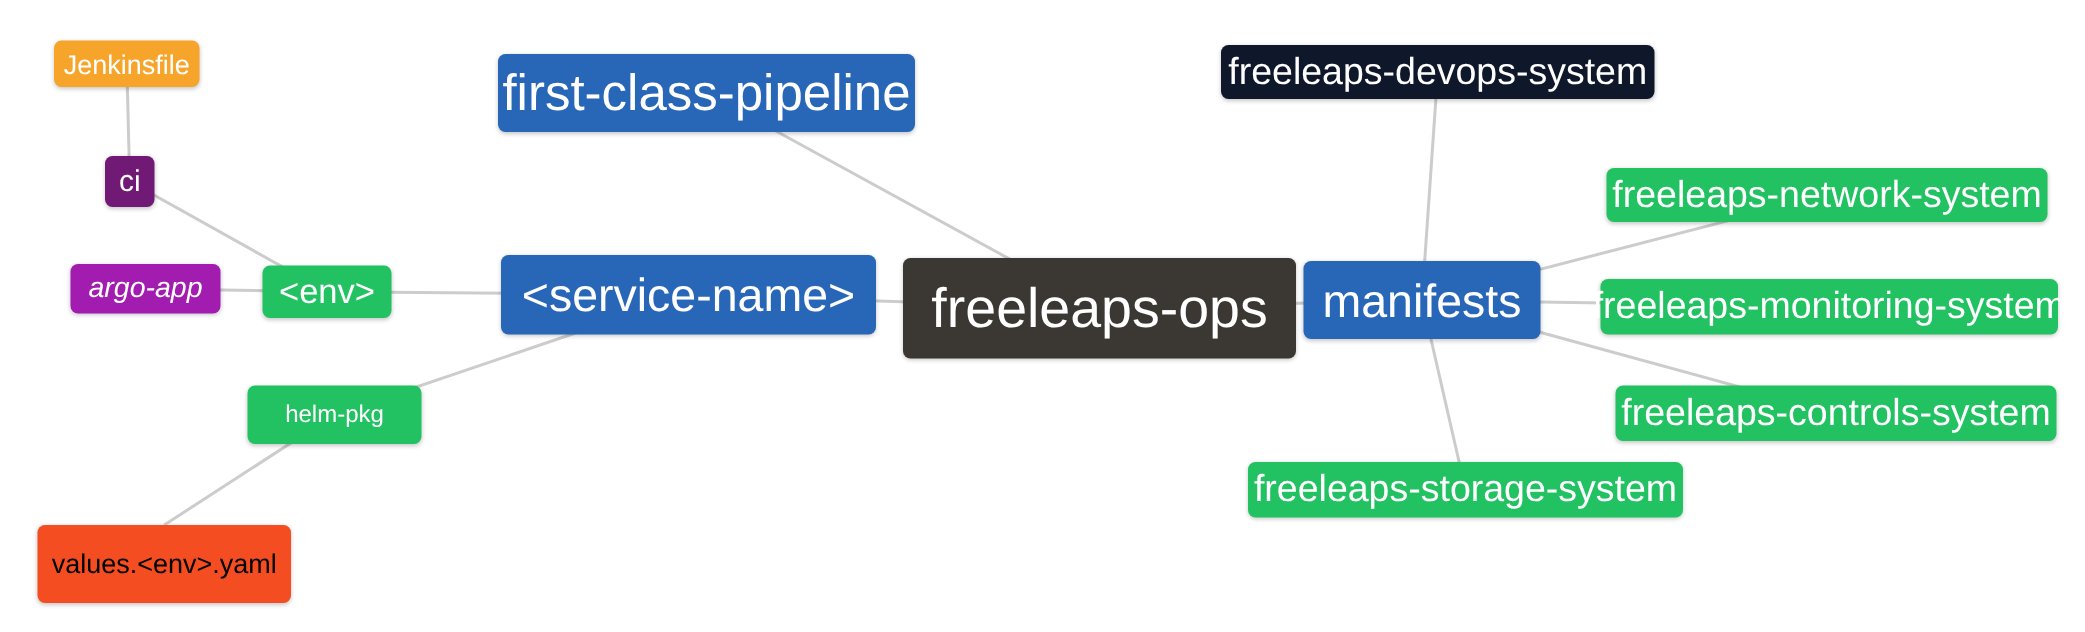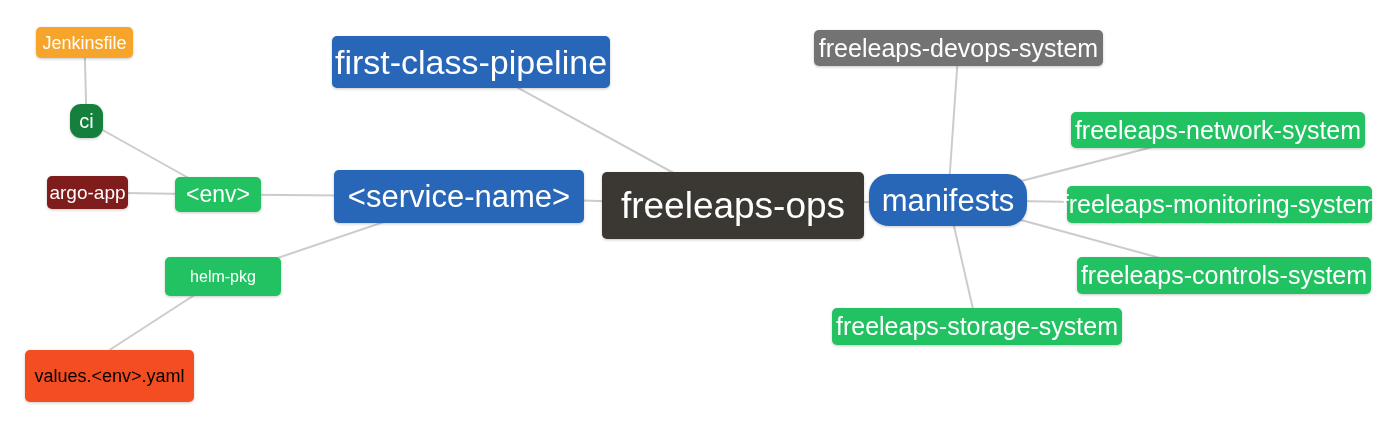--- a/index.html
+++ b/index.html
@@ -62,28 +62,28 @@
       <line x1="442" y1="196.5" x2="716" y2="205.5" stroke="#cccccc" stroke-width="2"></line>
       <line x1="716" y1="205.5" x2="931" y2="200" stroke="#cccccc" stroke-width="2"></line>
       <line x1="931" y1="200" x2="941.5" y2="48" stroke="#cccccc" stroke-width="2"></line>
       <line x1="931" y1="200" x2="1201" y2="130" stroke="#cccccc" stroke-width="2"></line>
       <line x1="931" y1="200" x2="1212" y2="204.5" stroke="#cccccc" stroke-width="2"></line>
       <line x1="931" y1="200" x2="1207" y2="275.5" stroke="#cccccc" stroke-width="2"></line>
       <line x1="931" y1="200" x2="960" y2="326.5" stroke="#cccccc" stroke-width="2"></line>
     </svg>
   <div class="node-layer" id="node-layer">
       <div class="node" style="left: 19px; top: 27px; width: 97px; height: 31px; font-size: 18px; background: rgb(247, 164, 43); color: rgb(255, 255, 255);">Jenkinsfile</div>
-      <div class="node" style="left: 53px; top: 104px; width: 33px; height: 34px; font-size: 20px; background: #15803d; color: rgb(255, 255, 255); border-radius: 11px;">ci</div>
-      <div class="node" style="left: 30px; top: 176px; width: 81px; height: 33px; font-size: 19px; background: #7f1d1d; color: rgb(255, 255, 255);">argo-app</div>
+      <div class="node" style="left: 53px; top: 104px; width: 33px; height: 34px; font-size: 20px; background: #701a75; color: rgb(255, 255, 255);">ci</div>
+      <div class="node" style="left: 30px; top: 176px; width: 100px; height: 33px; font-size: 19px; background: #a21caf; color: rgb(255, 255, 255); font-style: italic;">argo-app</div>
       <div class="node" style="left: 158px; top: 177px; width: 86px; height: 35px; font-size: 23px; background: rgb(34, 194, 98); color: rgb(255, 255, 255);">&lt;env&gt;</div>
       <div class="node" style="left: 315px; top: 36px; width: 278px; height: 52px; font-size: 34px; background: rgb(40, 102, 184); color: rgb(255, 255, 255); text-align: right;">first-class-pipeline</div>
       <div class="node" style="left: 317px; top: 170px; width: 250px; height: 53px; font-size: 31px; background: rgb(40, 102, 184); color: rgb(255, 255, 255);">&lt;service-name&gt;</div>
       <div class="node" style="left: 585px; top: 172px; width: 262px; height: 67px; font-size: 37px; background: rgb(59, 55, 51); color: rgb(255, 255, 255);">freeleaps-ops</div>
-      <div class="node" style="left: 852px; top: 174px; width: 158px; height: 52px; font-size: 31px; background: rgb(40, 102, 184); color: rgb(255, 255, 255); border-radius: 20px;">manifests</div>
+      <div class="node" style="left: 852px; top: 174px; width: 158px; height: 52px; font-size: 31px; background: rgb(40, 102, 184); color: rgb(255, 255, 255);">manifests</div>
       <div class="node" style="left: 148px; top: 257px; width: 116px; height: 39px; font-size: 16px; background: rgb(34, 194, 98); color: rgb(255, 255, 255);">helm-pkg</div>
       <div class="node" style="left: 8px; top: 350px; width: 169px; height: 52px; font-size: 18px; background: rgb(245, 77, 34); color: #000000;">values.&lt;env&gt;.yaml</div>
-      <div class="node" style="left: 797px; top: 30px; width: 289px; height: 36px; font-size: 25px; background: #737373; color: rgb(255, 255, 255);">freeleaps-devops-system</div>
+      <div class="node" style="left: 797px; top: 30px; width: 289px; height: 36px; font-size: 25px; background: #0f172a; color: rgb(255, 255, 255);">freeleaps-devops-system</div>
       <div class="node" style="left: 1054px; top: 112px; width: 294px; height: 36px; font-size: 25px; background: rgb(34, 194, 98); color: rgb(255, 255, 255);">freeleaps-network-system</div>
       <div class="node" style="left: 1050px; top: 186px; width: 305px; height: 37px; font-size: 25px; background: rgb(34, 194, 98); color: rgb(255, 255, 255);">freeleaps-monitoring-system</div>
       <div class="node" style="left: 1060px; top: 257px; width: 294px; height: 37px; font-size: 25px; background: rgb(34, 194, 98); color: rgb(255, 255, 255);">freeleaps-controls-system</div>
       <div class="node" style="left: 815px; top: 308px; width: 290px; height: 37px; font-size: 25px; background: rgb(34, 194, 98); color: rgb(255, 255, 255);">freeleaps-storage-system</div>
     </div>
 </div>
 
 </body></html>

